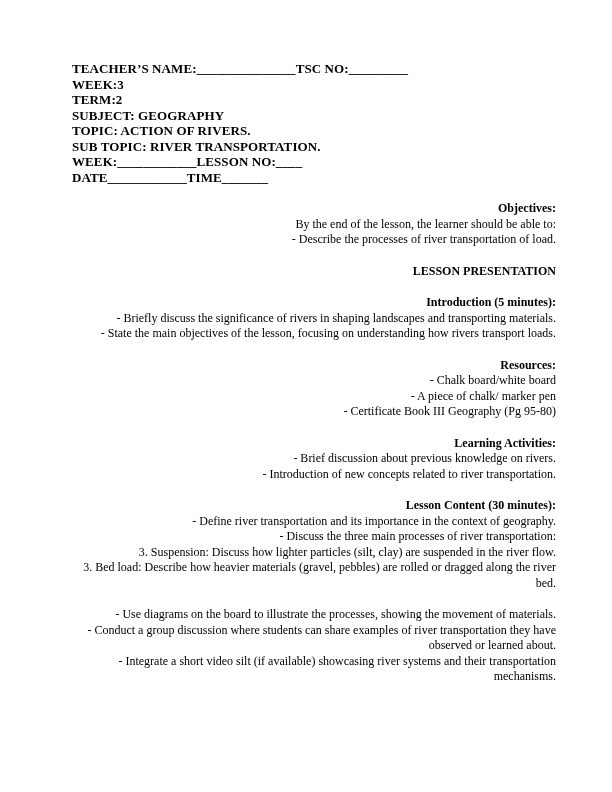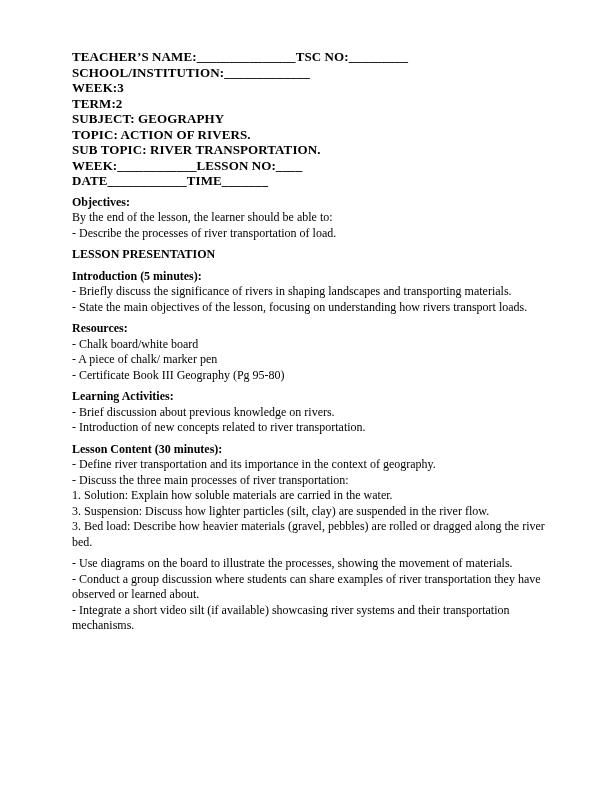--- a/index.html
+++ b/index.html
@@ -12,51 +12,51 @@
     width: 612px;
     height: 792px;
     background: #ffffff;
     overflow: hidden;
     font-family: "Liberation Serif", "DejaVu Serif", serif;
     color: #000000;
   }
   .content {
     position: absolute;
     left: 72px;
-    top: 49px;
+    top: 61px;
     width: 484px;
     font-size: 12px;
     line-height: 15.5px;
   }
   .hdr-line {
     font-weight: bold;
     font-size: 13px;
     line-height: 15.5px;
     letter-spacing: 0.1px;
     white-space: nowrap;
   }
   .sec {
-    margin-top: 6px;
+    margin-top: 16px;
+    text-align: right;
   }
   .sec-title {
     font-weight: bold;
   }
   .line {
     
   }
 </style>
 </head>
 <body>
 
 <div class="page">
   <div class="content">
 
     <div>
       <div class="hdr-line">TEACHER’S NAME:_______________TSC NO:_________</div>
-      <div class="hdr-line">SCHOOL/INSTITUTION:_____________</div>
       <div class="hdr-line">WEEK:3</div>
       <div class="hdr-line">TERM:2</div>
       <div class="hdr-line">SUBJECT: GEOGRAPHY</div>
       <div class="hdr-line">TOPIC: ACTION OF RIVERS.</div>
       <div class="hdr-line">SUB TOPIC: RIVER TRANSPORTATION.</div>
       <div class="hdr-line">WEEK:____________LESSON NO:____</div>
       <div class="hdr-line">DATE____________TIME_______</div>
     </div>
 
     <div class="sec">
@@ -85,21 +85,20 @@
     <div class="sec">
       <div class="sec-title">Learning Activities:</div>
       <div class="line">- Brief discussion about previous knowledge on rivers.</div>
       <div class="line">- Introduction of new concepts related to river transportation.</div>
     </div>
 
     <div class="sec">
       <div class="sec-title">Lesson Content (30 minutes):</div>
       <div class="line">- Define river transportation and its importance in the context of geography.</div>
       <div class="line">- Discuss the three main processes of river transportation:</div>
-      <div class="line">1. Solution: Explain how soluble materials are carried in the water.</div>
       <div class="line">3. Suspension: Discuss how lighter particles (silt, clay) are suspended in the river flow.</div>
       <div class="line">3. Bed load: Describe how heavier materials (gravel, pebbles) are rolled or dragged along the river bed.</div>
     </div>
 
     <div class="sec">
       <div class="line">- Use diagrams on the board to illustrate the processes, showing the movement of materials.</div>
       <div class="line">- Conduct a group discussion where students can share examples of river transportation they have observed or learned about.</div>
       <div class="line">- Integrate a short video silt (if available) showcasing river systems and their transportation mechanisms.</div>
     </div>
 

